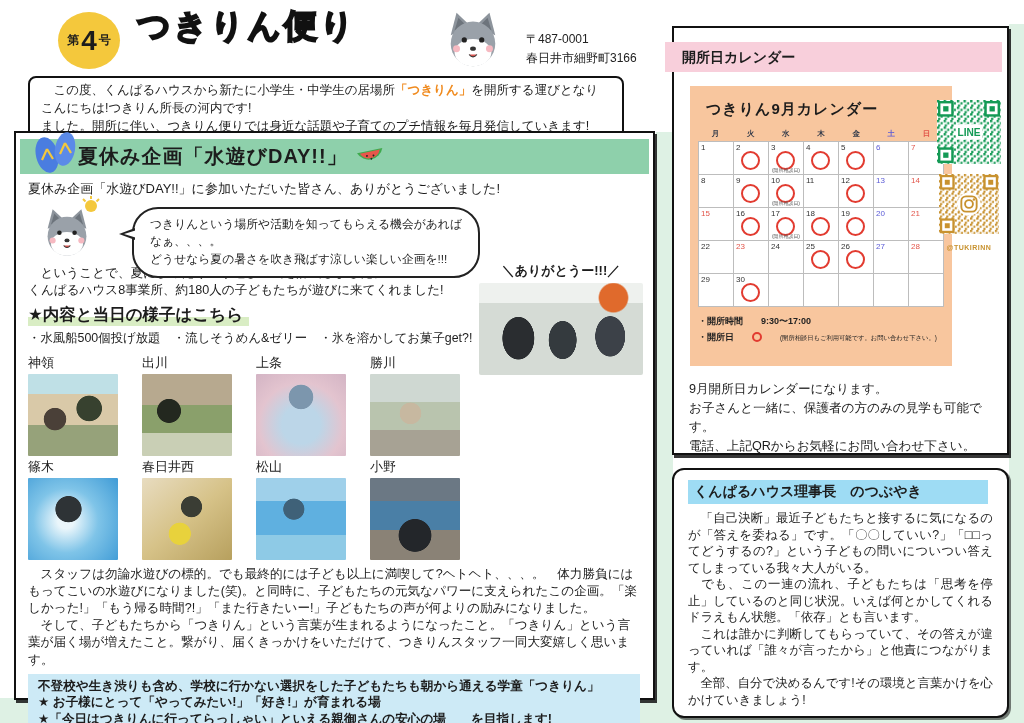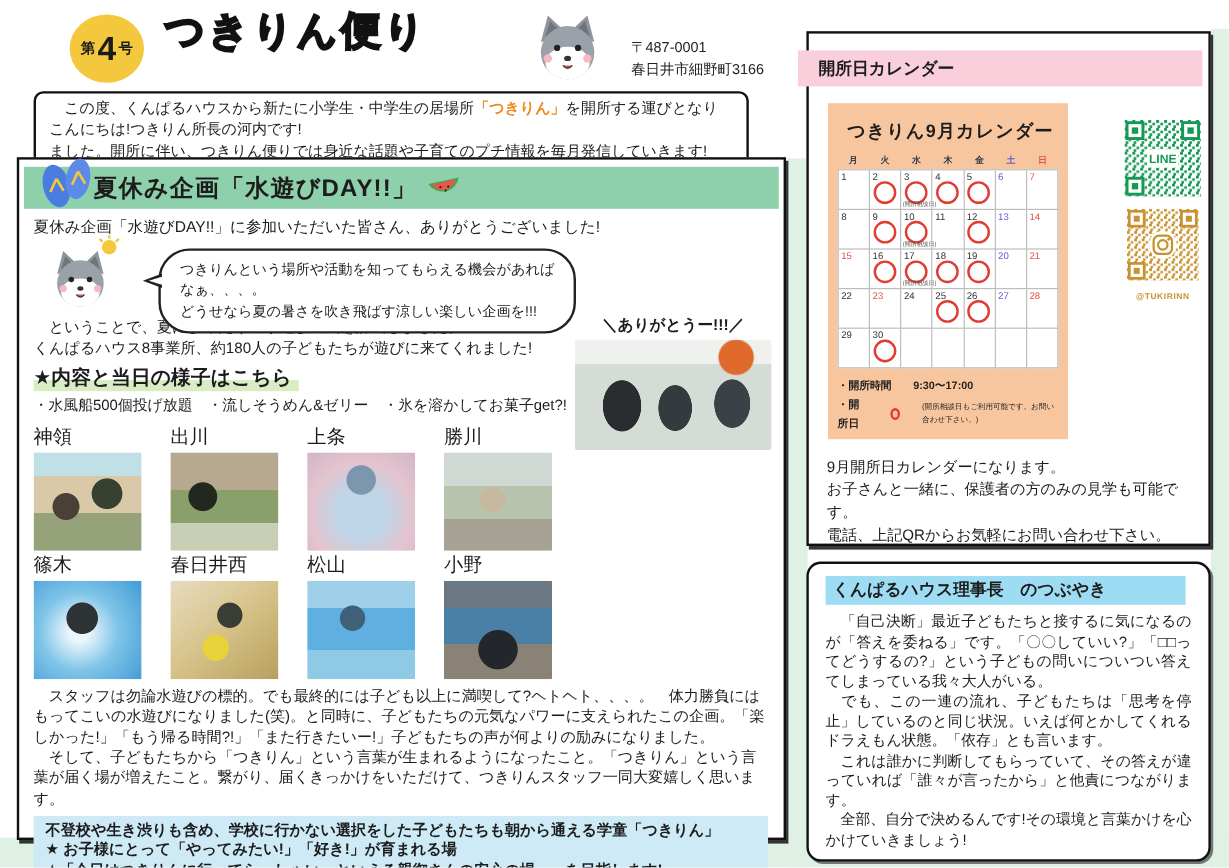--- a/index.html
+++ b/index.html
@@ -59,21 +59,21 @@
       radial-gradient(ellipse 16% 38% at 24% 60%, #2a2d30 60%, transparent 62%),
       radial-gradient(ellipse 14% 34% at 51% 62%, #343a3e 60%, transparent 62%),
       radial-gradient(ellipse 15% 36% at 80% 58%, #3c4148 60%, transparent 62%),
       linear-gradient(#eef1ee 0 22%, #d5dbd5 22% 100%); }
 
   .para1 { width:452px; }
   .sec-head { font-size:16.5px; font-weight:900; margin:5px 0 4px; width:fit-content;
     background:linear-gradient(transparent 58%, #d9edc4 58%); padding-right:6px; }
   .acts { font-size:12.4px; margin-bottom:7px; }
 
-  .plabels { display:flex; gap:24px; font-size:16px; margin:2px 0 2px; }
+  .plabels { display:flex; gap:24px; font-size:13px; margin:2px 0 2px; }
   .plabel { width:90px; }
   .prow { display:flex; gap:24px; }
   .photo { width:90px; height:82px; border-radius:1px; }
   .ph00 { background:radial-gradient(circle at 68% 42%, #37412f 16%, transparent 17%),
           radial-gradient(circle at 30% 55%, #4a4038 14%, transparent 15%),
           linear-gradient(#bfe0e6 0 24%, #d9c9a8 24% 62%, #96a27a 62%); }
   .ph01 { background:radial-gradient(circle at 30% 45%, #23281f 15%, transparent 16%),
           linear-gradient(#b7a98f 0 38%, #8aa06b 38% 72%, #c9cfb5 72%); }
   .ph02 { background:radial-gradient(circle at 50% 28%, #7c96ad 16%, transparent 17%),
           radial-gradient(circle at 50% 62%, #bcd6e8 28%, #e3c4cf 62%, #d3b4c4); }
@@ -90,21 +90,21 @@
           linear-gradient(#6b7884 0 28%, #4a7fa6 28% 64%, #8a8276 64%); }
 
   .para-blk { margin-top:6px; }
   .mission { margin-top:5px; background:#cdeaf6; padding:4px 10px; font-weight:bold;
     font-size:12.6px; line-height:1.32; width:612px; }
 
   
   #cal-panel { left:672px; top:26px; width:337px; height:429px; }
   .pink-banner { position:absolute; left:-9px; top:14px; width:337px; height:30px;
     background:#f8cfdb; font-size:14px; font-weight:900; line-height:30px; padding-left:17px; }
-  .cal-card { position:absolute; left:16px; top:58px; width:200px; height:280px;
+  .cal-card { position:absolute; left:16px; top:58px; width:262px; height:280px;
     background:#f8c69e; padding:12px 8px 0; }
   .cal-title { font-size:15px; font-weight:900; letter-spacing:1px; margin:2px 0 10px 8px; }
   .wd-row { display:grid; grid-template-columns:repeat(7,1fr); font-size:7.5px; font-weight:bold;
     text-align:center; padding-bottom:2px; color:#333b4a; }
   .wd.sat { color:#5b5bd6; } .wd.sun { color:#e2554a; }
   .cal-grid { display:grid; grid-template-columns:repeat(7,1fr); grid-auto-rows:33px;
     background:#fff; border-top:1px solid #bdbdbd; border-left:1px solid #bdbdbd; }
   .cell { position:relative; border-right:1px solid #bdbdbd; border-bottom:1px solid #bdbdbd; }
   .num { position:absolute; left:2px; top:1px; font-size:8px; color:#333; }
   .num.sat { color:#5b5bd6; } .num.sun { color:#e2554a; }

